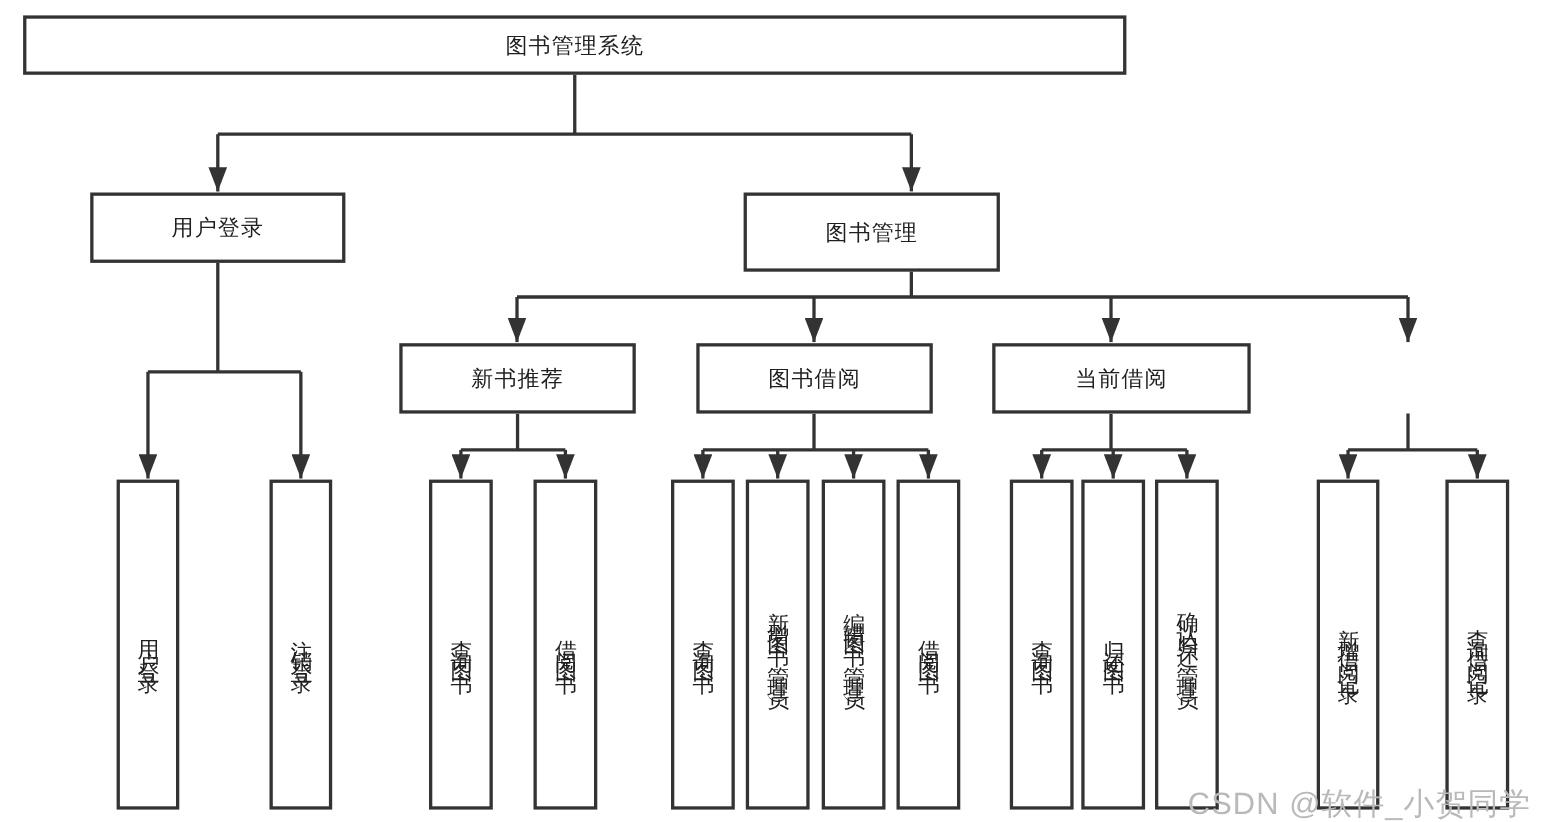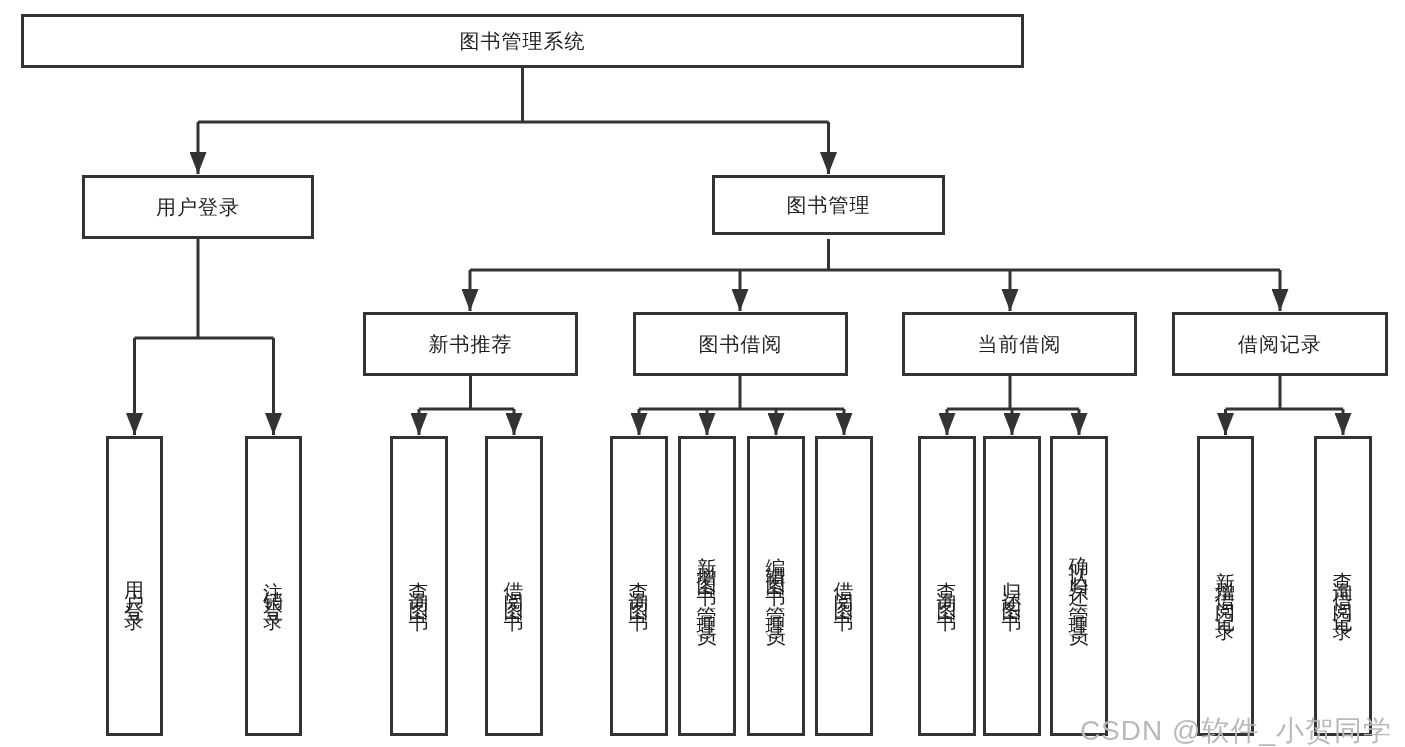--- a/index.html
+++ b/index.html
@@ -95,26 +95,25 @@
       <line class="wire" x1="1012" y1="409" x2="1012" y2="435" marker-end="url(#arw)"></line>
       <line class="wire" x1="1079" y1="409" x2="1079" y2="435" marker-end="url(#arw)"></line>
       <line class="wire" x1="1225.5" y1="409" x2="1225.5" y2="435" marker-end="url(#arw)"></line>
       <line class="wire" x1="1343" y1="409" x2="1343" y2="435" marker-end="url(#arw)"></line>
     </g>
   </svg>
 
   <div class="node" style="left:21px;top:14px;width:1003px;height:54px">图书管理系统</div>
 
   <div class="node" style="left:82px;top:175px;width:232px;height:64px">用户登录</div>
-  <div class="node" style="left:712px;top:175px;width:233px;height:60px">图书管理</div>
+  <div class="node" style="left:676px;top:175px;width:233px;height:72px">图书管理</div>
 
   <div class="node" style="left:363px;top:312px;width:215px;height:64px">新书推荐</div>
   <div class="node" style="left:633px;top:312px;width:215px;height:64px">图书借阅</div>
   <div class="node" style="left:902px;top:312px;width:235px;height:64px">当前借阅</div>
-  <div class="node" style="left:1172px;top:312px;width:216px;height:64px">借阅记录</div>
 
   <div class="node leaf" style="left:106px;top:436px;width:57px;height:300px">
     <span class="vlabel">用户登录</span>
   </div>
   <div class="node leaf" style="left:245px;top:436px;width:57px;height:300px">
     <span class="vlabel">注销登录</span>
   </div>
 
   <div class="node leaf" style="left:390px;top:436px;width:58px;height:300px">
     <span class="vlabel">查询图书</span>

